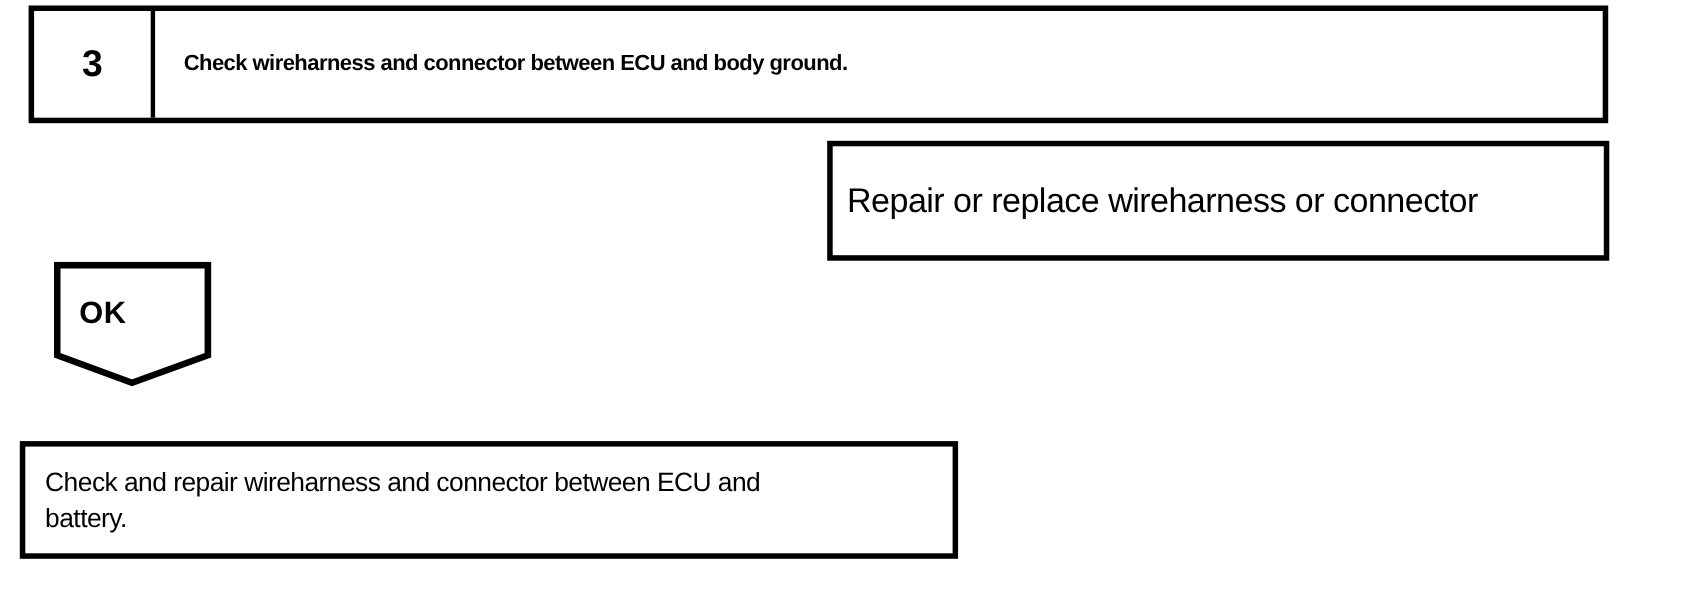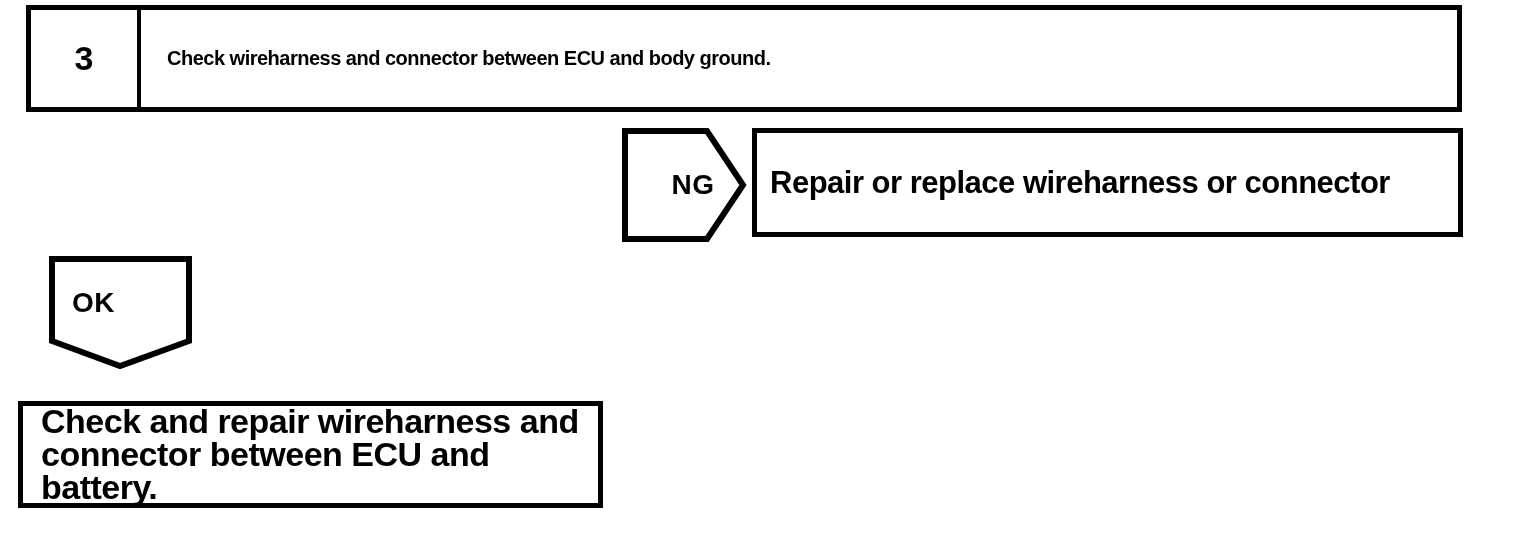--- a/index.html
+++ b/index.html
@@ -60,75 +60,69 @@
     font-size: 28px;
     font-weight: 700;
     letter-spacing: 0.5px;
   }
   .ng-connector { left: 622px; top: 128px; }
   .ng-label {
     left: 30px; top: 0;
     width: 82px; height: 114px;
     display: flex; align-items: center; justify-content: center;
   }
-  .ok-connector { left: 22px; top: 256px; padding-left: 27px; }
+  .ok-connector { left: 22px; top: 238px; padding-left: 27px; }
   .ok-label {
     left: 0; top: 6px;
     width: 143px; height: 82px;
     display: flex; align-items: center; justify-content: center;
   }
   
   .action-box {
     position: absolute;
     border: 5px solid #000;
     box-sizing: border-box;
     background: #fff;
     display: flex;
     align-items: center;
-    font-weight: 700;
+    font-weight: 400;
     letter-spacing: -0.5px;
   }
   .ng-action-box {
     left: 752px;
     top: 128px;
     width: 711px;
     height: 109px;
     padding-left: 13px;
     font-size: 31px;
     white-space: nowrap;
   }
   .ok-action-box {
     left: 18px;
     top: 401px;
-    width: 585px;
+    width: 853px;
     height: 107px;
     padding-left: 18px;
-    font-size: 34px;
+    font-size: 24px;
     line-height: 33px;
   }
   .ok-action-box .wrap-text {
     max-width: 660px;
   }
 </style>
 </head>
 <body>
 
 <div class="canvas">
 
   <div class="step-box">
     <div class="step-num-cell">3</div>
     <div class="step-title-cell">Check wireharness and connector between ECU and body ground.</div>
   </div>
 
-  <div class="connector ng-connector">
-    <svg width="125" height="114" viewBox="0 0 125 114">
-      <polygon points="3,3 85,3 121,57 85,111 3,111" fill="#ffffff" stroke="#000000" stroke-width="6" stroke-linejoin="miter"></polygon>
-    </svg>
-    <div class="connector-label ng-label">NG</div>
-  </div>
 
   <div class="action-box ng-action-box">
     <span>Repair or replace wireharness or connector</span>
   </div>
 
   <div class="connector ok-connector">
     <svg width="144" height="115" viewBox="0 0 144 115">
       <polygon points="3,3 140,3 140,85 71,110 3,85" fill="#ffffff" stroke="#000000" stroke-width="6" stroke-linejoin="miter"></polygon>
     </svg>
     <div class="connector-label ok-label">OK</div>

